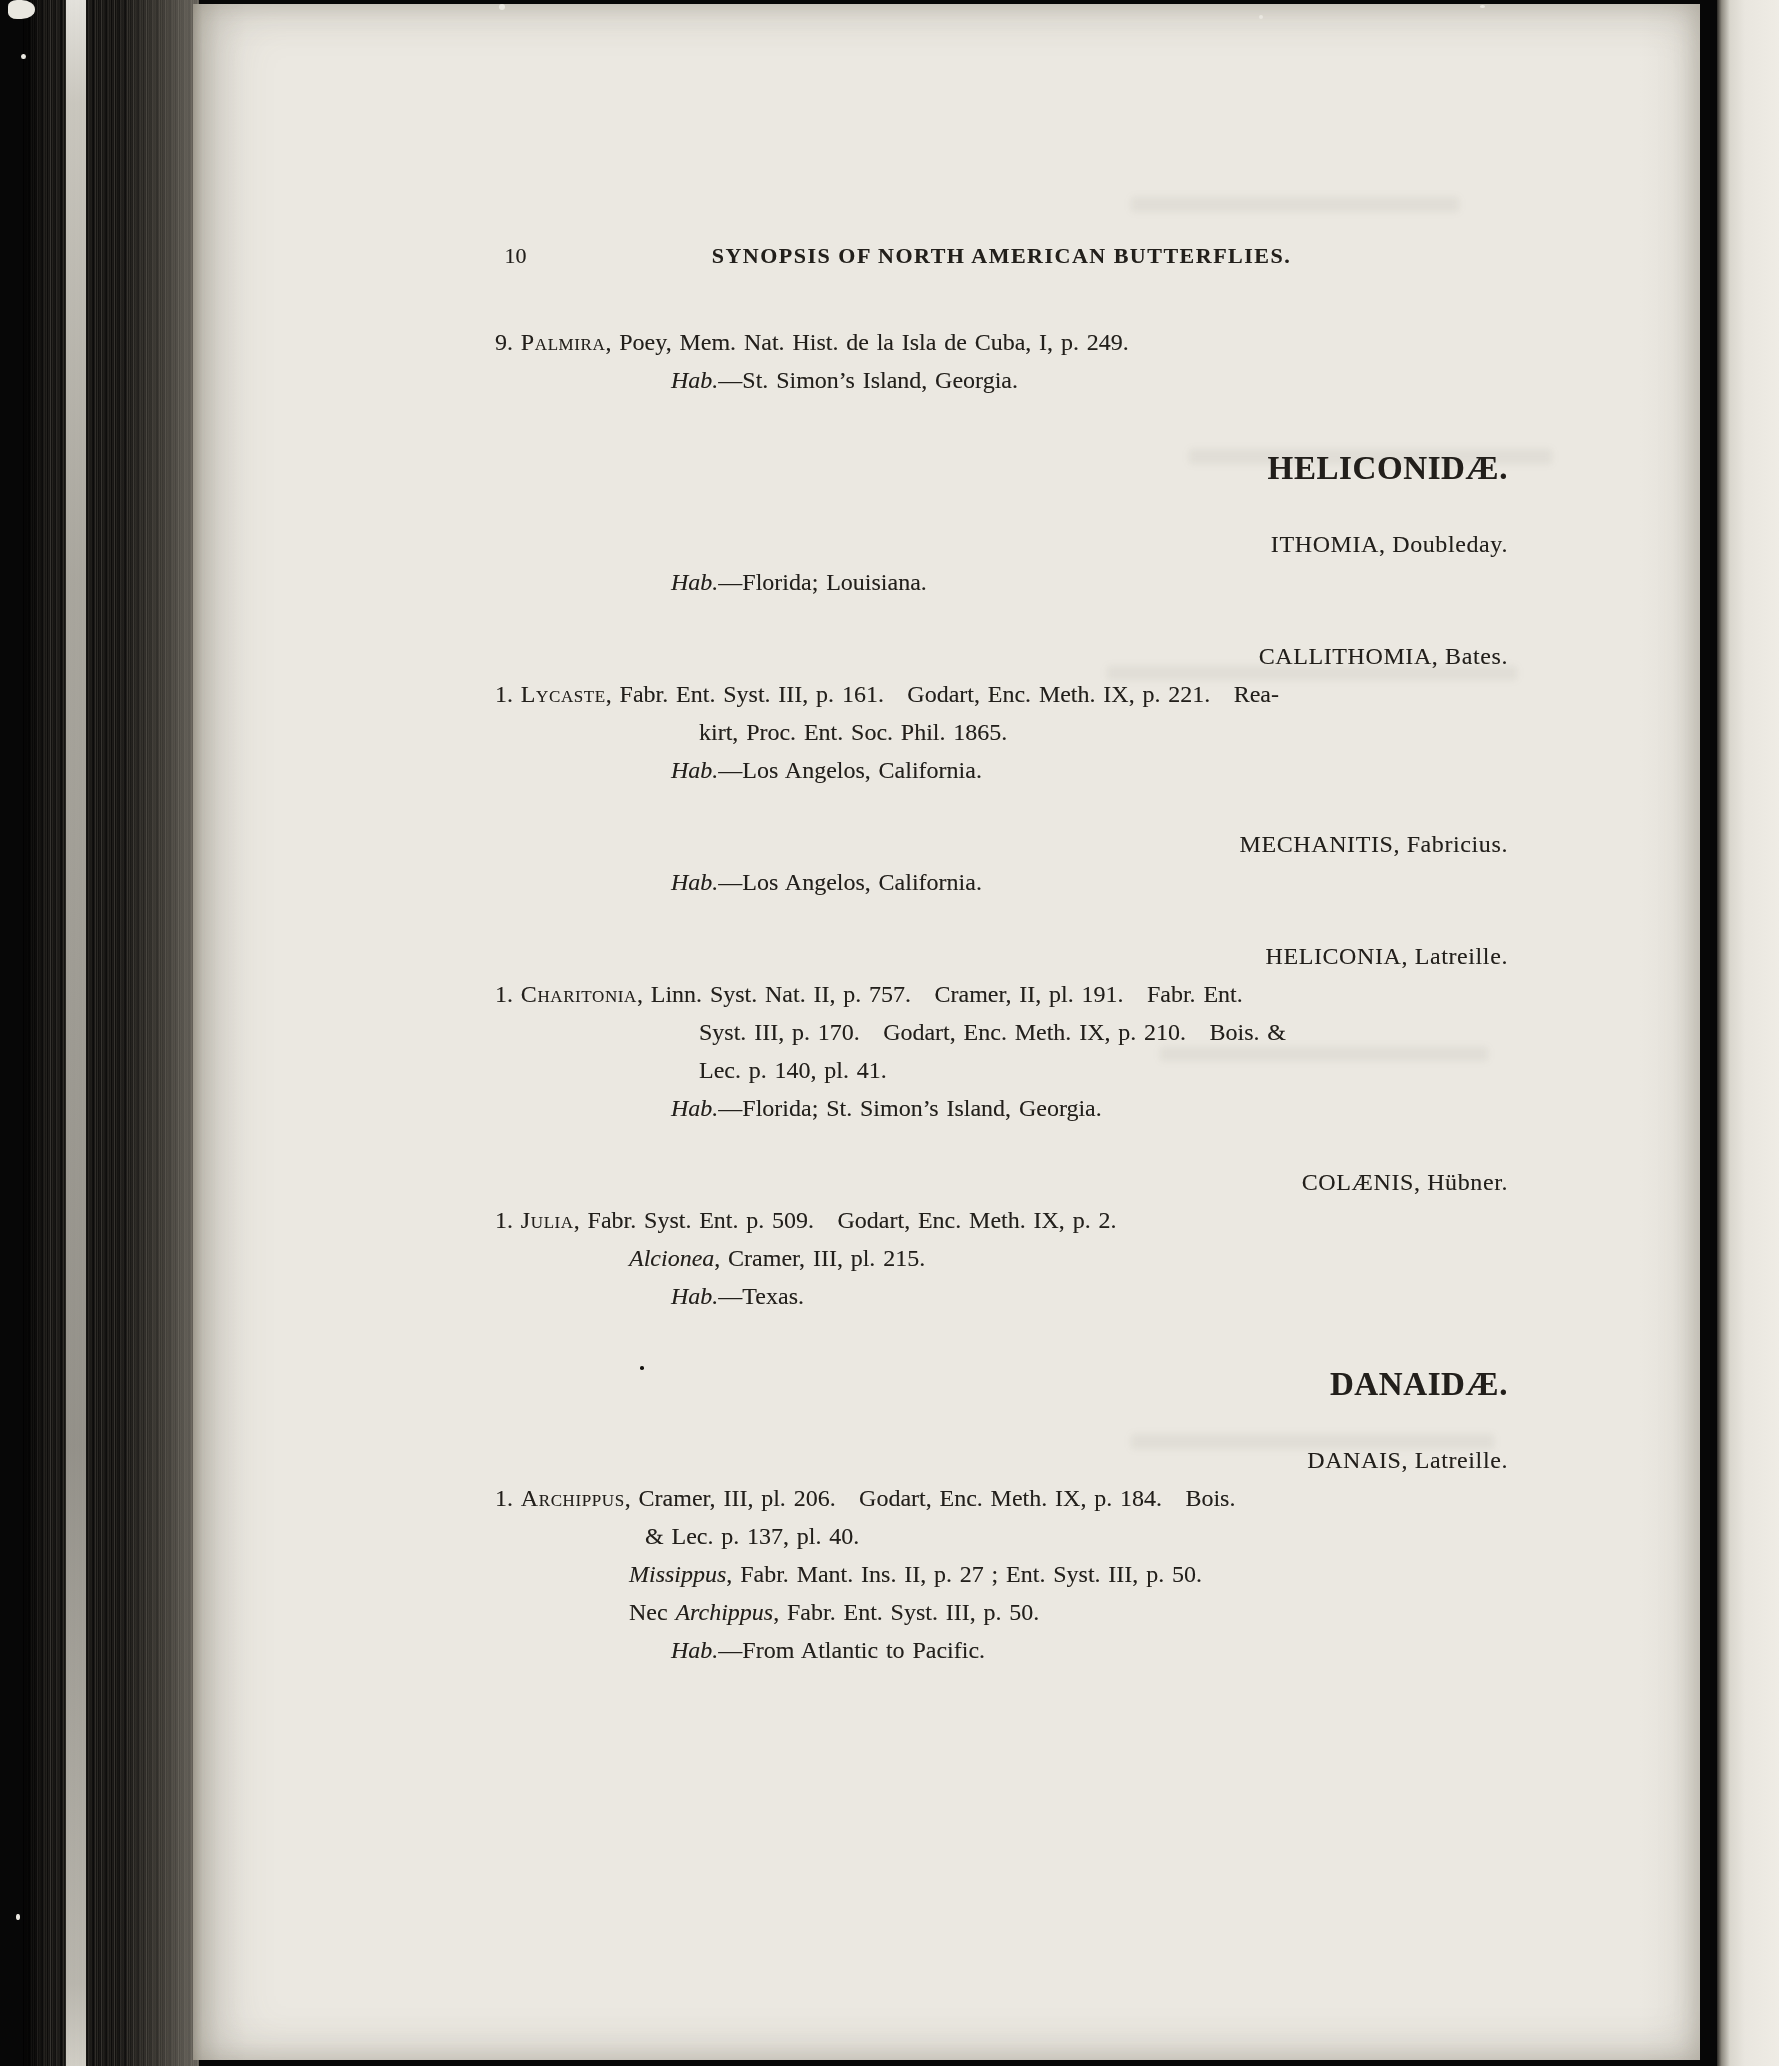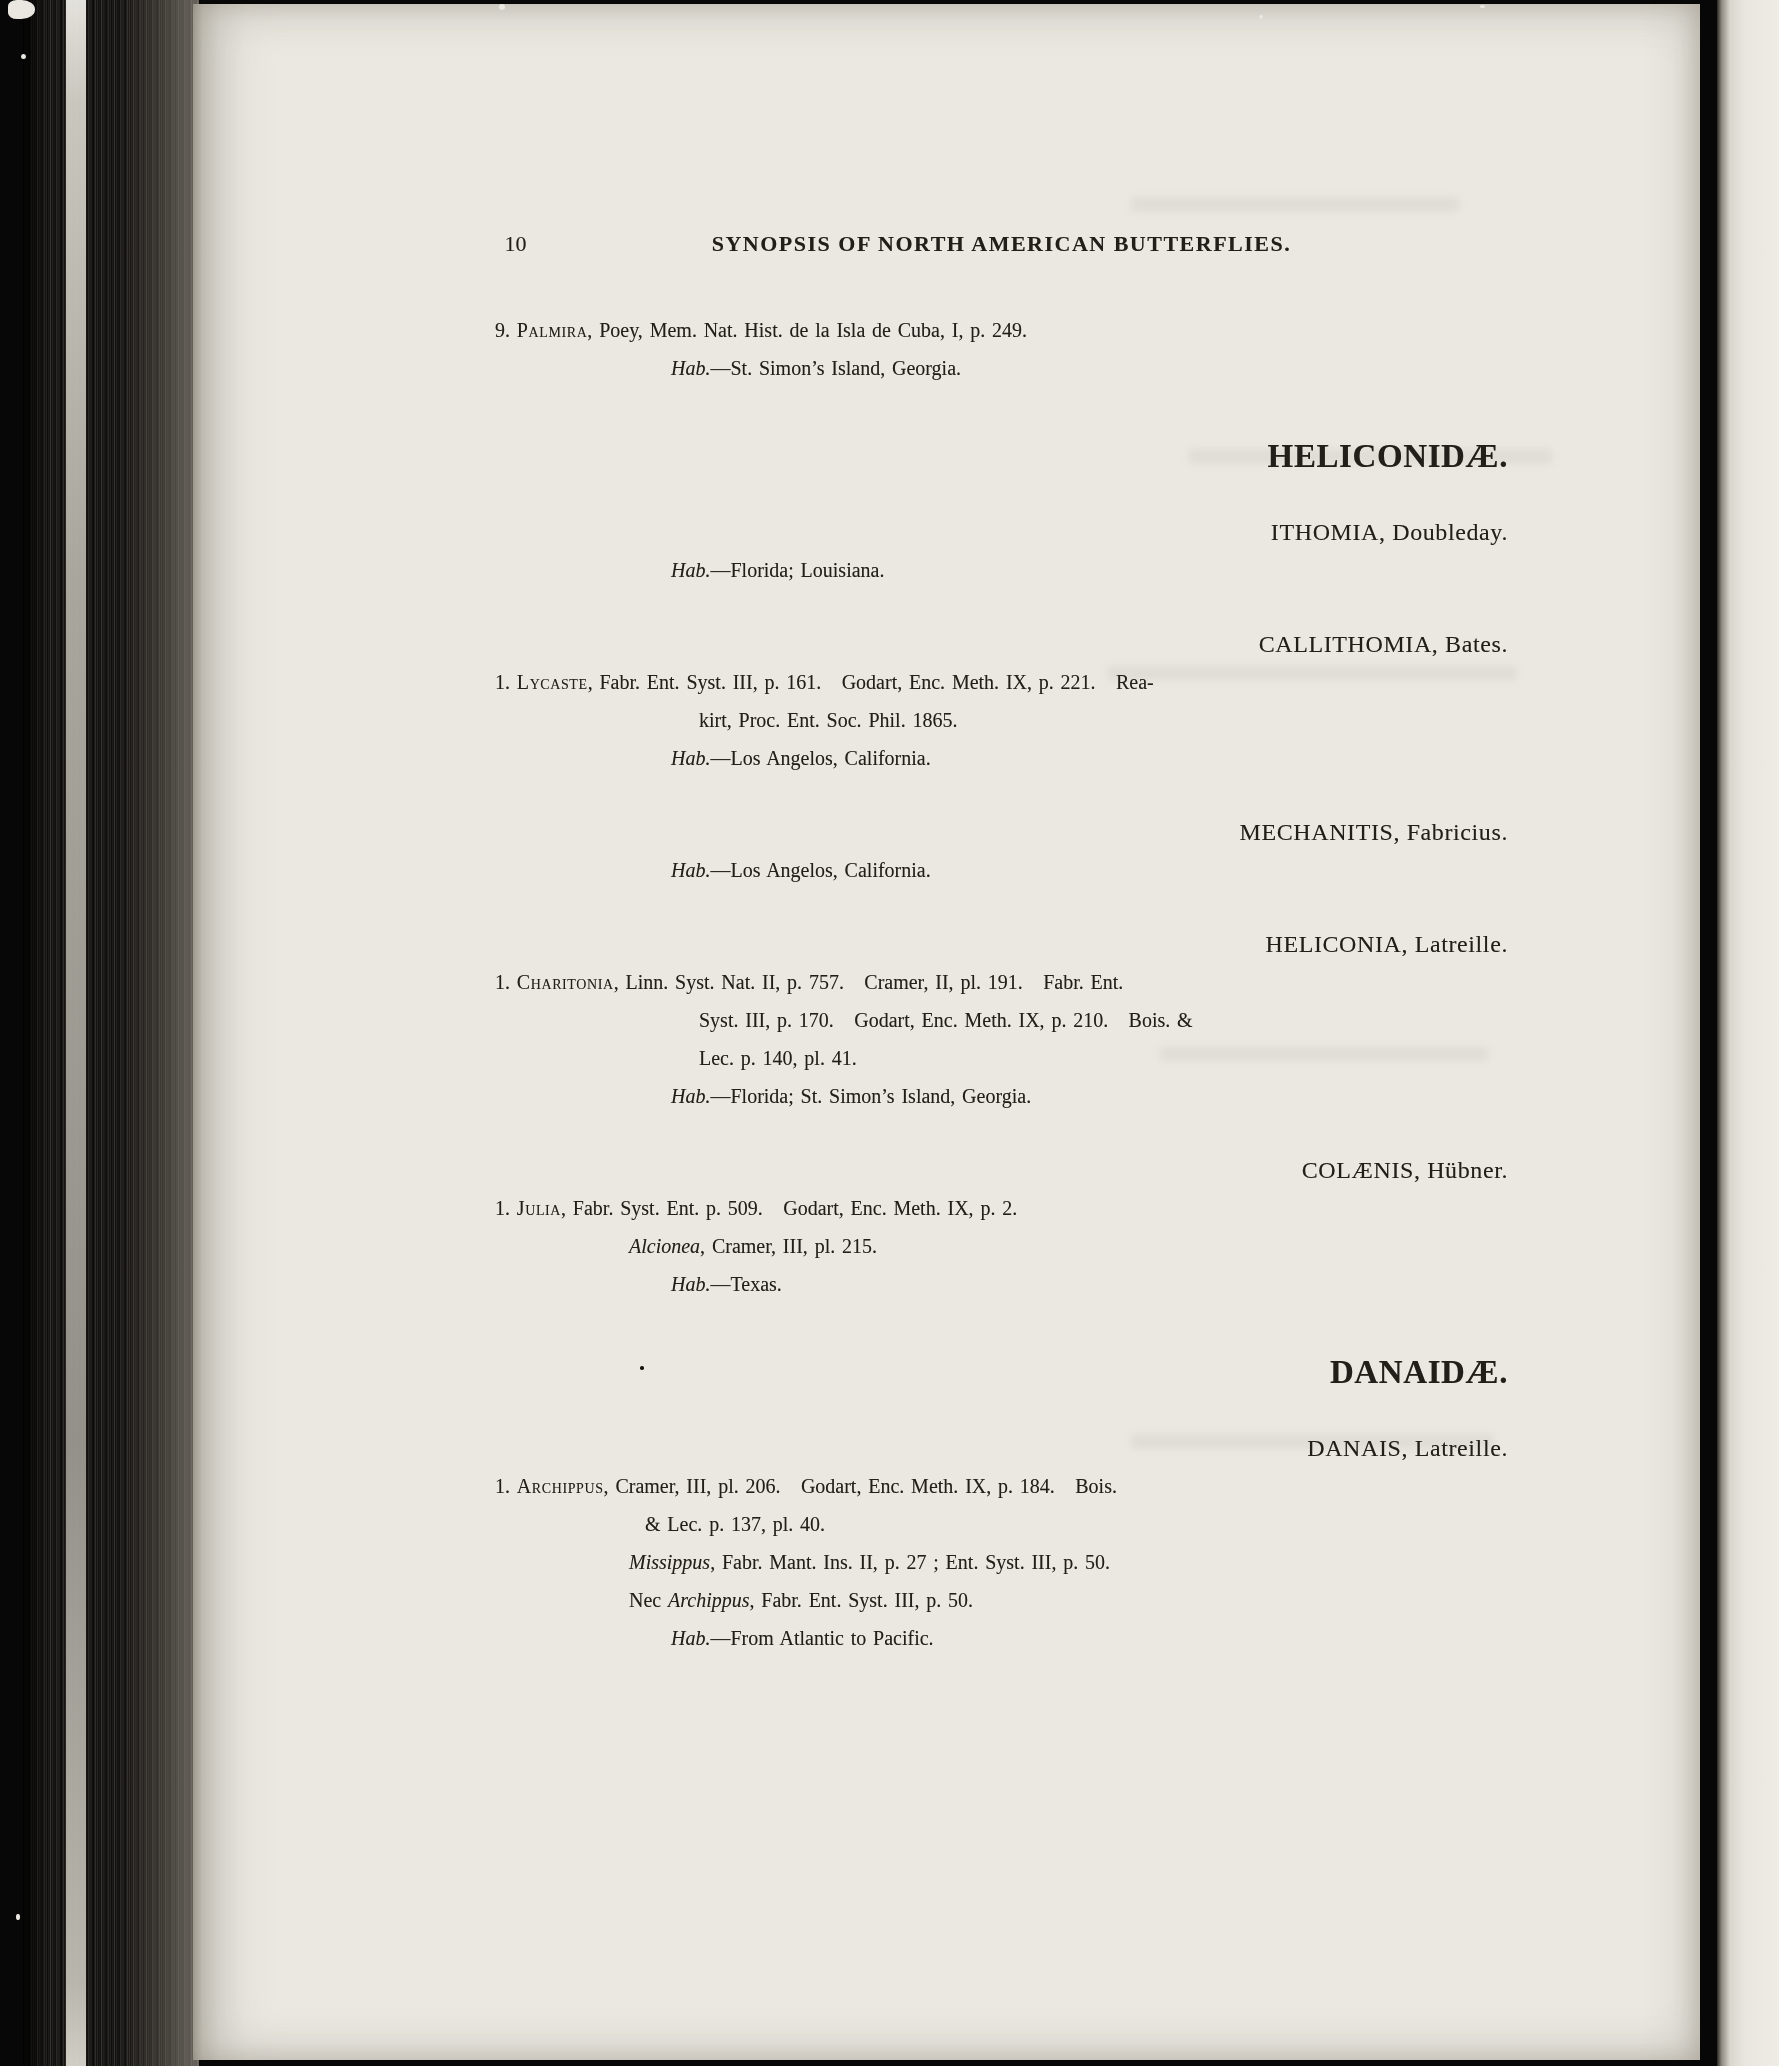--- a/index.html
+++ b/index.html
@@ -45,21 +45,21 @@
     position: absolute; left: 1717px; top: 0; width: 62px; height: 2066px;
     background: linear-gradient(90deg, #2a2824 0px, #8f8b81 4.7px, #d9d6cd 13px, #e9e6df 28px, #efece5 100%);
   }
 
   
   .speck { position: absolute; background: #e9e7e0; border-radius: 50%; }
   .speck.dark { background: #14120f; }
 
   
   .content {
-    position: absolute; left: 302px; top: 226px; width: 1013px;
+    position: absolute; left: 302px; top: 238px; width: 1013px;
     color: var(--ink, #221f1b);
     text-shadow: 0 0 0.6px rgba(34,31,27,0.35);
     font-family: Liberation Serif, serif;
   }
   .header-row { position: relative; height: 29px; }
   .page-number {
     position: absolute; left: 9.4px; top: 0;
     font-size: 22px; line-height: 28px;
   }
   .running-header {
@@ -73,21 +73,21 @@
   .family-heading {
     text-align: right; font-weight: bold;
     font-size: 33px; line-height: 41px; letter-spacing: 0.6px;
     margin: 49px 0 30.5px 0;
   }
   .genus-heading {
     text-align: right; font-size: 24px; line-height: 38px;
     letter-spacing: 0.6px; margin-top: 36px;
   }
   .entry-line {
-    font-size: 20px; line-height: 38px; word-spacing: 1.8px;
+    font-size: 24px; line-height: 38px; word-spacing: 1.8px;
     white-space: pre-wrap;
   }
   .indent-first { padding-left: 0; }
   .indent-cont  { padding-left: 204px; }
   .indent-cont2 { padding-left: 150px; }
   .indent-syn   { padding-left: 134px; }
   .indent-hab   { padding-left: 176px; }
 
   .seg-sc { font-variant: small-caps; letter-spacing: 0.6px; }
   .seg-it { font-style: italic; }

